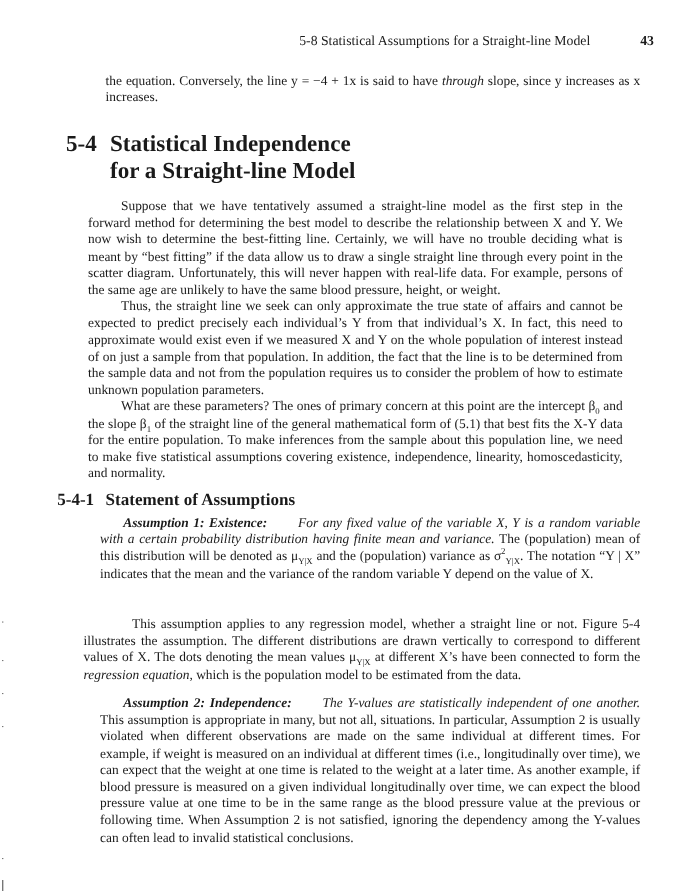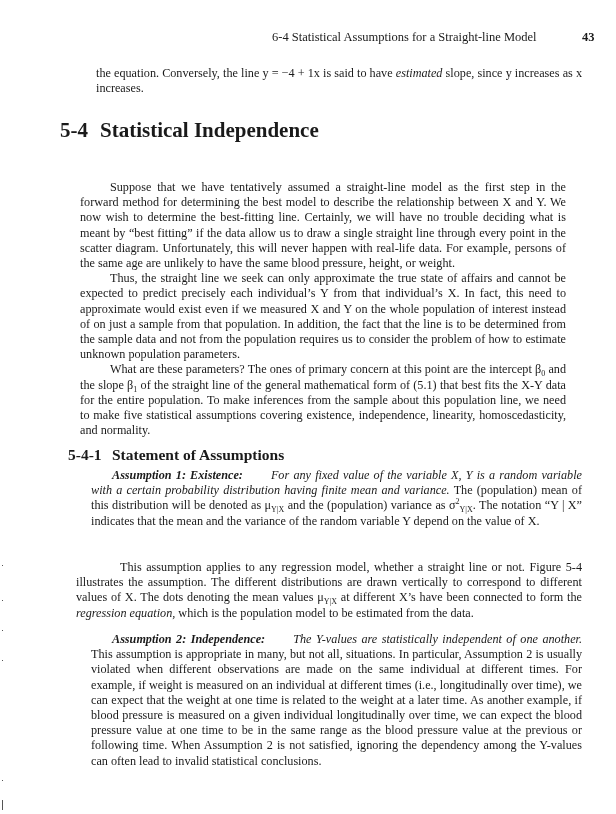--- a/index.html
+++ b/index.html
@@ -29,21 +29,21 @@
     position: absolute; left: 60px; top: 118px;
     font-weight: bold; font-size: 21px; line-height: 25px;
   }
   .sec-title .num { display: inline-block; width: 40px; }
   .sec-title .line2 { padding-left: 40px; display: block; }
 
   .subsec-title {
     position: absolute; left: 52px; top: 446px;
     font-weight: bold; font-size: 15.5px;
   }
-  .subsec-title .num { display: inline-block; width: 44px; margin-left: 16px; }
+  .subsec-title .num { display: inline-block; width: 44px; }
 
   .assump {
     position: absolute; left: 91px; width: 491px;
     font-size: 12.2px; line-height: 15.2px; text-align: justify;
   }
   .assump p { margin: 0; }
   .assump .label { font-weight: bold; font-style: italic; margin-right: 28px; margin-left: 21px; }
   .assump .stmt { font-style: italic; }
   .para-after {
     position: absolute; left: 76px; width: 506px;
@@ -53,30 +53,31 @@
   sub, sup { font-size: 8px; line-height: 0; }
   i { font-style: italic; }
   .speck { position: absolute; width: 1px; height: 1px; background: #555; }
 </style>
 </head>
 <body>
 
 <div class="page">
 
   <div class="running-head">
-    <span class="rh-title">6-4   Statistical Assumptions for a Straight-line Model</span>
+    <span class="rh-title">5-8   Statistical Assumptions for a Straight-line Model</span>
     <span class="rh-page">43</span>
   </div>
 
   <div class="body-text" style="top:66px;">
-    <p><span>the equation. Conversely, the line y = −4 + 1x is said to have </span><i>estimated</i><span> slope, since y increases as x increases.</span></p>
+    <p><span>the equation. Conversely, the line y = −4 + 1x is said to have </span><i>through</i><span> slope, since y increases as x increases.</span></p>
   </div>
 
   <div class="sec-title">
     <span class="num">5-4</span><span>Statistical Independence</span>
+    <span class="line2">for a Straight-line Model</span>
   </div>
 
   <div class="body-text" style="top:180px; left:80px;">
     <p class="indent">Suppose that we have tentatively assumed a straight-line model as the first step in the forward method for determining the best model to describe the relationship between X and Y. We now wish to determine the best-fitting line. Certainly, we will have no trouble deciding what is meant by “best fitting” if the data allow us to draw a single straight line through every point in the scatter diagram. Unfortunately, this will never happen with real-life data. For example, persons of the same age are unlikely to have the same blood pressure, height, or weight.</p>
     <p class="indent">Thus, the straight line we seek can only approximate the true state of affairs and cannot be expected to predict precisely each individual’s Y from that individual’s X. In fact, this need to approximate would exist even if we measured X and Y on the whole population of interest instead of on just a sample from that population. In addition, the fact that the line is to be determined from the sample data and not from the population requires us to consider the problem of how to estimate unknown population parameters.</p>
     <p class="indent"><span>What are these parameters? The ones of primary concern at this point are the intercept β</span><sub>0</sub><span> and the slope β</span><sub>1</sub><span> of the straight line of the general mathematical form of (5.1) that best fits the X-Y data for the entire population. To make inferences from the sample about this population line, we need to make five statistical assumptions covering existence, independence, linearity, homoscedasticity, and normality.</span></p>
   </div>
 
   <div class="subsec-title">
     <span class="num">5-4-1</span><span>Statement of Assumptions</span>

